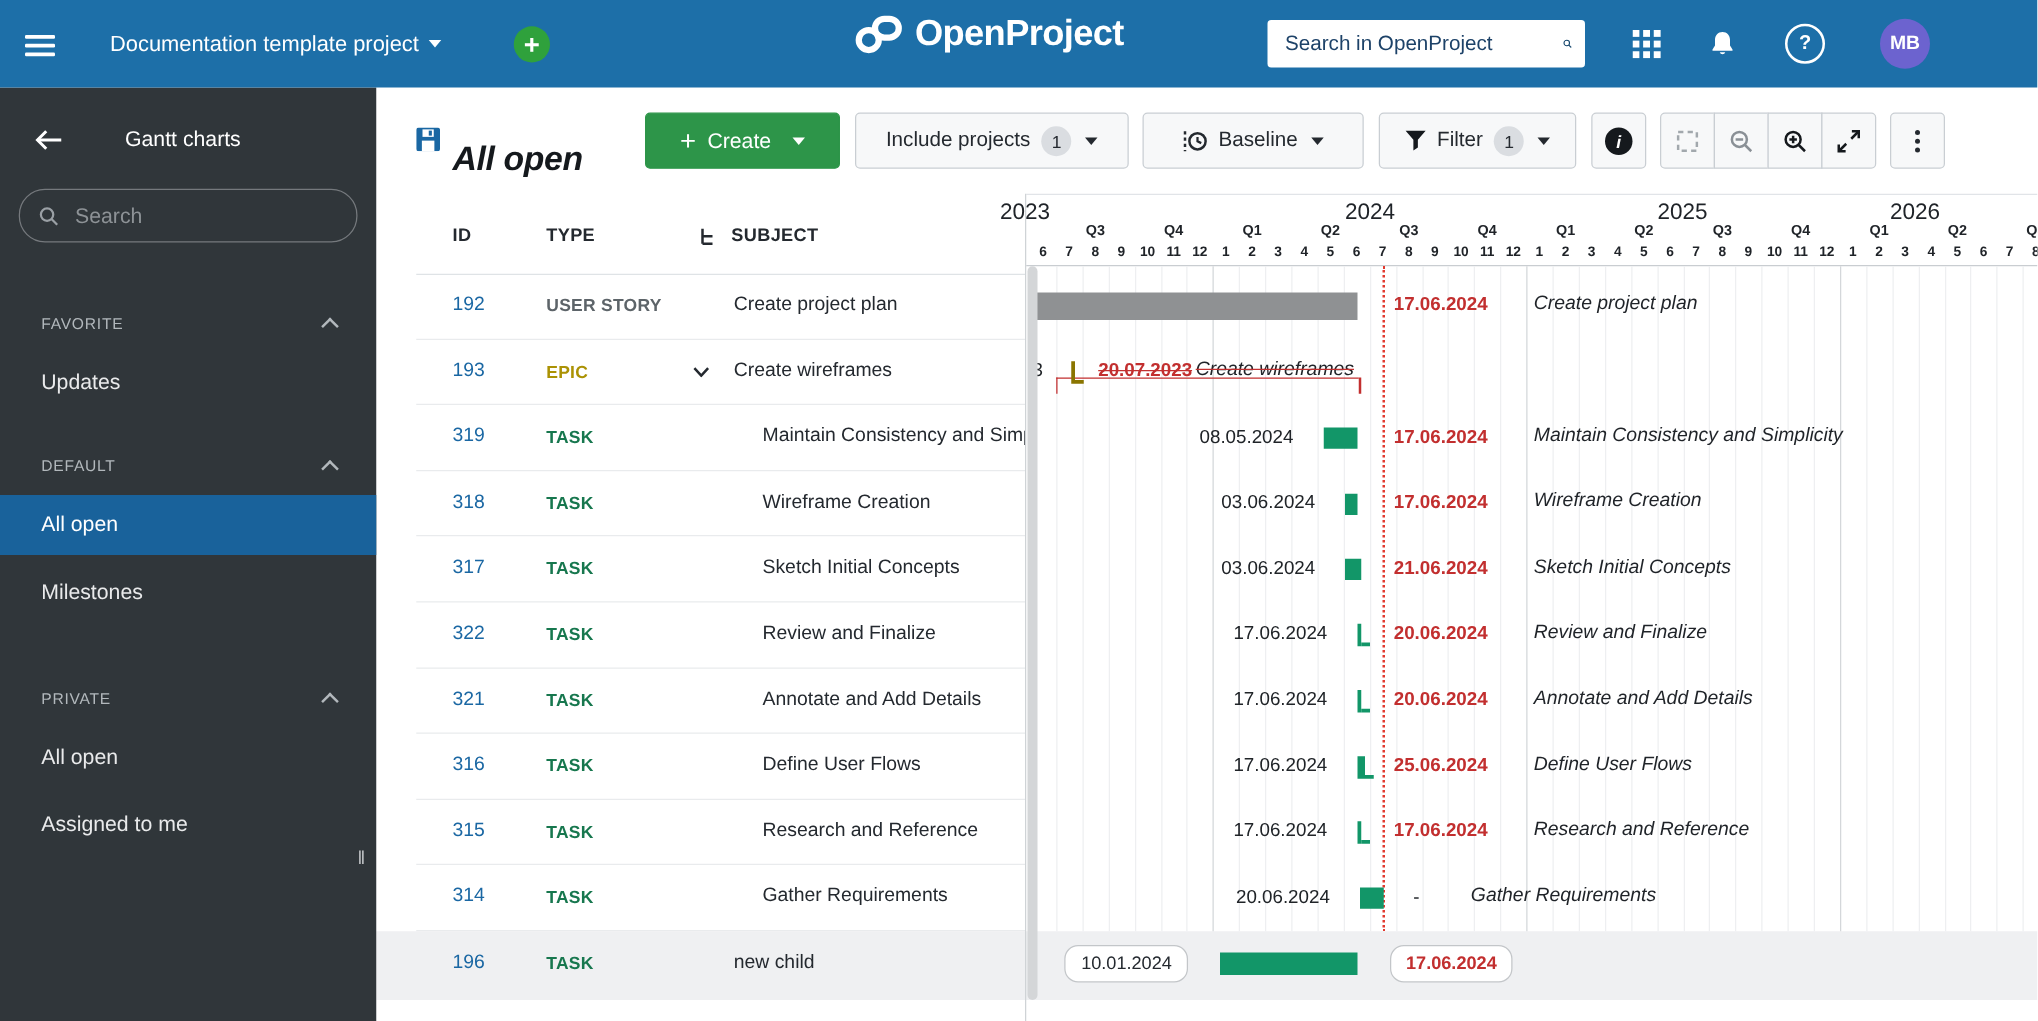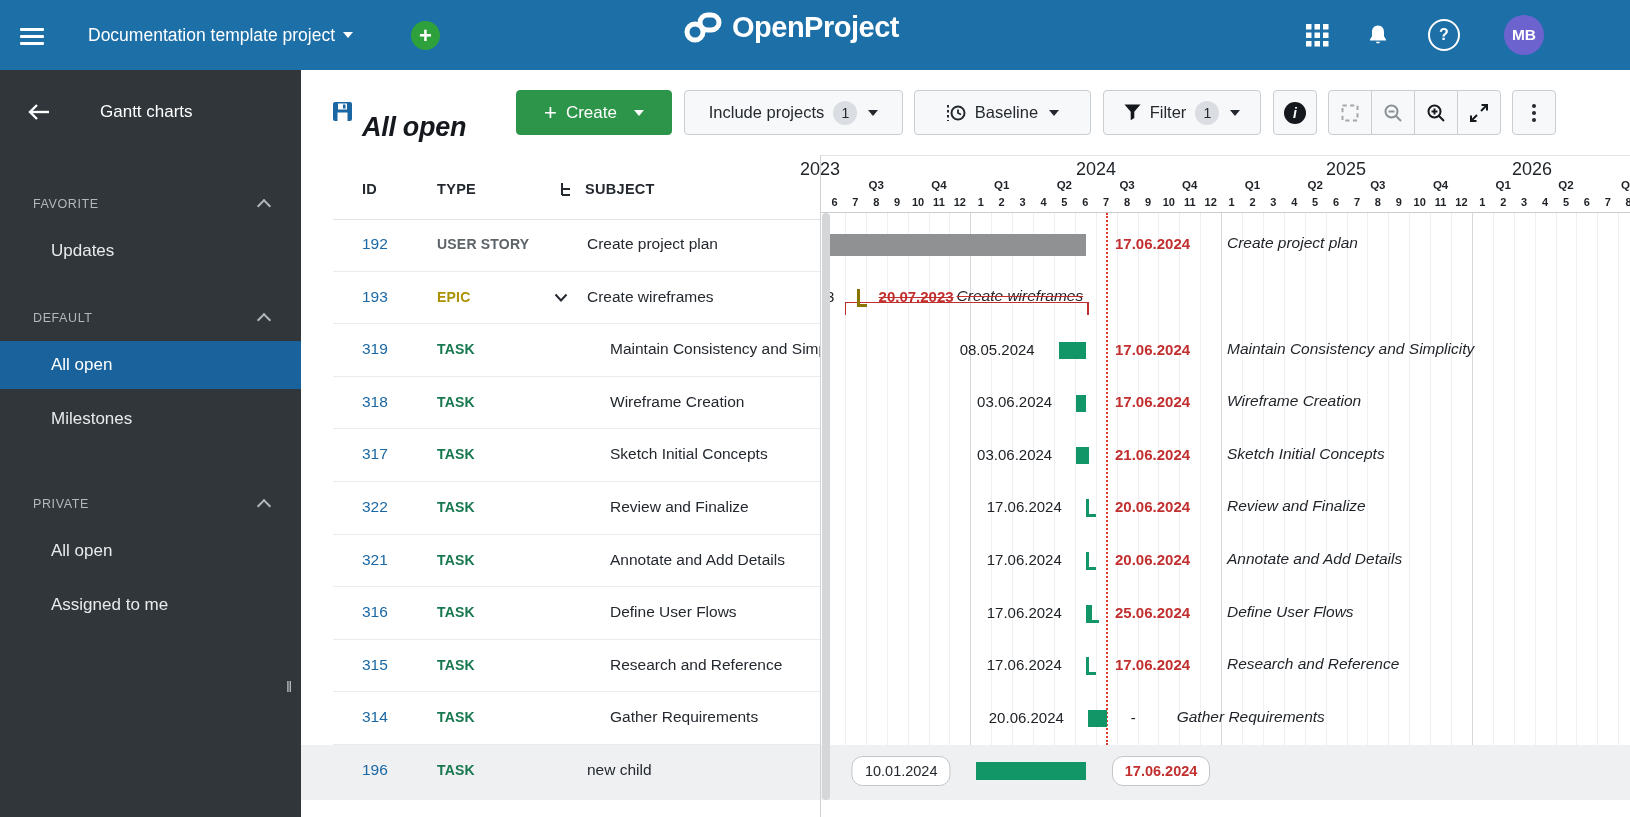--- a/index.html
+++ b/index.html
@@ -28,21 +28,21 @@
   .sidebar{position:absolute;left:0;top:70px;width:301px;height:747px;background:var(--sidebar-bg);color:#e9eaeb;z-index:5;}
   .side-head{height:55px;display:flex;align-items:center;padding-left:28px;margin-top:14px;}
   .back-arrow{width:22px;color:#fff;cursor:pointer;}
   .side-title{margin-left:50px;font-size:17px;color:#fff;}
   .side-search{margin:12px 15px 0 15px;height:41px;border:1px solid #75797d;border-radius:21px;display:flex;align-items:center;padding:0 14px;}
   .side-search input{border:none;outline:none;background:transparent;color:#cfd2d4;font-size:17px;margin-left:10px;width:200px;font-family:inherit;}
   .side-search input::placeholder{color:#8d9296;opacity:1;}
   .side-section-header{display:flex;align-items:center;justify-content:space-between;padding:0 32px 0 33px;height:30px;}
   .side-section-label{font-size:12.5px;letter-spacing:0.6px;color:#b2b8bc;}
   .chev-up{width:8px;height:8px;border-left:2px solid #b2b8bc;border-top:2px solid #b2b8bc;transform:rotate(45deg);margin-top:4px;cursor:pointer;}
-  .side-item{height:48px;display:flex;align-items:center;padding-left:51px;font-size:17px;cursor:pointer;margin-bottom:6px;}
+  .side-item{height:48px;display:flex;align-items:center;padding-left:33px;font-size:17px;cursor:pointer;margin-bottom:6px;}
   .side-item.selected{background:var(--selected-bg);color:#fff;}
   .resize-handle{position:absolute;left:286px;top:608px;color:#c3c6c9;font-size:15px;letter-spacing:1px;cursor:col-resize;}
 
   
   .save-icon{position:absolute;left:333px;top:102px;}
   .page-title{position:absolute;left:362px;top:94px;font-size:27px;font-weight:800;font-style:italic;color:#15191d;letter-spacing:-0.3px;}
   .btn{position:absolute;top:90px;height:45px;box-sizing:border-box;border:1px solid #c9ced3;border-radius:4px;background:#f7f8f9;display:flex;align-items:center;justify-content:center;font-size:16.5px;color:#24292f;cursor:pointer;gap:9px;padding:0 14px;}
   .btn-create{left:516px;width:156px;background:var(--green);border-color:var(--green);color:#fff;font-size:17px;}
   .btn-include{left:684px;width:219px;}
   .btn-baseline{left:914px;width:177px;}
@@ -98,20 +98,27 @@
     <span class="caret"></span>
   </div>
   <div class="plus-btn">+</div>
   <div class="logo">
     <svg width="40" height="40" viewBox="0 0 40 40">
       <circle cx="12" cy="25" r="8" fill="none" stroke="#fff" stroke-width="5"></circle>
       <rect x="17" y="8" width="19" height="15" rx="7.5" fill="none" stroke="#fff" stroke-width="5"></rect>
     </svg>
     <span class="logo-text">OpenProject</span>
   </div>
+  <div class="top-search">
+    <input type="text" placeholder="Search in OpenProject" style="">
+    <svg class="mag" width="20" height="20" viewBox="0 0 20 20">
+      <circle cx="8.5" cy="8.5" r="5.5" fill="none" stroke="currentColor" stroke-width="2.2"></circle>
+      <line x1="12.7" y1="12.7" x2="17.5" y2="17.5" stroke="currentColor" stroke-width="2.2"></line>
+    </svg>
+  </div>
   <div class="top-icon" style="left:1306px;">
     <svg width="23" height="23" viewBox="0 0 23 23">
       <g fill="#fff">
           <rect x="0" y="0" width="5.5" height="5.5"></rect>
           <rect x="8.5" y="0" width="5.5" height="5.5"></rect>
           <rect x="17" y="0" width="5.5" height="5.5"></rect>
       <rect x="0" y="8.5" width="5.5" height="5.5"></rect>
           <rect x="8.5" y="8.5" width="5.5" height="5.5"></rect>
           <rect x="17" y="8.5" width="5.5" height="5.5"></rect>
       <rect x="0" y="17" width="5.5" height="5.5"></rect>
@@ -134,20 +141,27 @@
   </div>
 </header>
 
 <nav class="sidebar">
   <div class="side-head">
     <svg class="back-arrow" width="22" height="18" viewBox="0 0 22 18">
       <line x1="2" y1="9" x2="21" y2="9" stroke="#fff" stroke-width="2.4"></line>
       <polyline points="9,2 2,9 9,16" fill="none" stroke="#fff" stroke-width="2.4"></polyline>
     </svg>
     <span class="side-title">Gantt charts</span>
+  </div>
+  <div class="side-search">
+    <svg width="18" height="18" viewBox="0 0 20 20">
+      <circle cx="8.5" cy="8.5" r="5.5" fill="none" stroke="#9aa0a5" stroke-width="2"></circle>
+      <line x1="12.7" y1="12.7" x2="17.5" y2="17.5" stroke="#9aa0a5" stroke-width="2"></line>
+    </svg>
+    <input type="text" placeholder="Search" style="">
   </div>
   <div id="side-sections">
       <div class="side-section" style="margin-top: 50px;">
         <div class="side-section-header" style="margin-bottom: 8px;">
           <div class="side-section-label">FAVORITE</div>
           <div class="chev-up"></div>
         </div>
         <div class="side-item">
           <div>Updates</div>
         </div>

